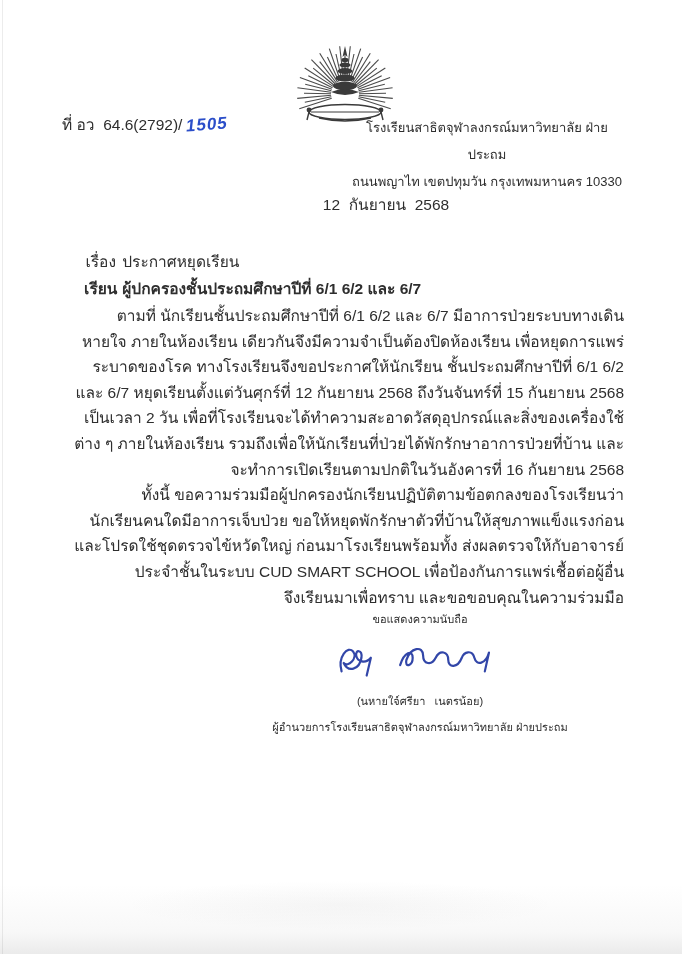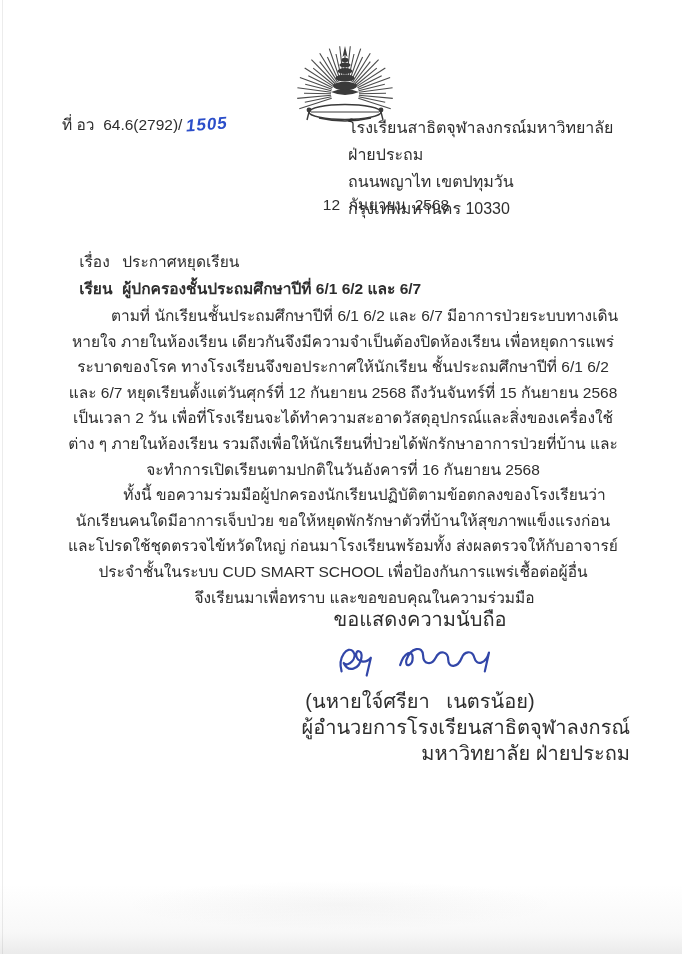--- a/index.html
+++ b/index.html
@@ -13,41 +13,41 @@
     background:linear-gradient(to bottom, rgba(130,130,130,0) 0%, rgba(130,130,130,0.06) 70%, rgba(110,110,110,0.14) 100%);}
   .scan-blotch{position:absolute;left:120px;top:880px;width:440px;height:50px;
     background:radial-gradient(ellipse at center, rgba(90,90,90,0.045) 0%, rgba(90,90,90,0) 70%);}
 
   .emblem{position:absolute;left:289px;top:42px;width:112px;height:92px;}
 
   .refline{position:absolute;left:62px;top:112px;font-size:15.5px;white-space:pre;}
   .ref-number{display:inline-block;font-size:17px;letter-spacing:1px;
     transform:rotate(-4deg) skewX(-10deg);font-weight:bold;margin-left:4px;}
 
-  .org-block{position:absolute;left:348px;top:114px;width:278px;
-    font-size:16px;line-height:27px;}
+  .org-block{position:absolute;left:348px;top:114px;width:278px;text-align:center;
+    font-size:13px;line-height:27px;}
 
   .dateline{position:absolute;left:0;top:192px;width:100%;text-align:center;
     font-size:15.5px;white-space:pre;transform:translateX(45px);}
 
-  .meta-row{position:absolute;left:62px;font-size:15.5px;white-space:pre-wrap;}
+  .meta-row{position:absolute;left:62px;font-size:15.5px;white-space:pre-wrap;text-align:center;}
   .meta-row .lbl{display:inline-block;width:43px;}
   .subject-row{top:231px;}
   .to-row{top:258px;font-weight:bold;}
 
   .body-block{position:absolute;left:62px;top:303px;width:562px;
-    font-size:15.5px;line-height:25.6px;text-align:center;}
+    font-size:15.5px;line-height:25.6px;text-align:right;}
   .body-block p{margin:0;text-indent:43px;}
 
   .sign-block{position:absolute;left:210px;top:606px;width:420px;text-align:center;
-    font-size:20px;line-height:26px;}
+    font-size:11px;line-height:26px;}
   .sign-off{display:block;}
   .signature-svg{display:block;margin:8px auto 2px auto;height:46px;width:190px;}
   .signer-name{display:block;white-space:pre;}
-  .signer-title{display:block;text-align:right;}
+  .signer-title{display:block;}
 </style>
 </head>
 <body>
 
 <div class="page">
 
   <div class="scan-edge-left"></div>
   <div class="scan-blotch"></div>
   <div class="scan-bottom"></div>
 

